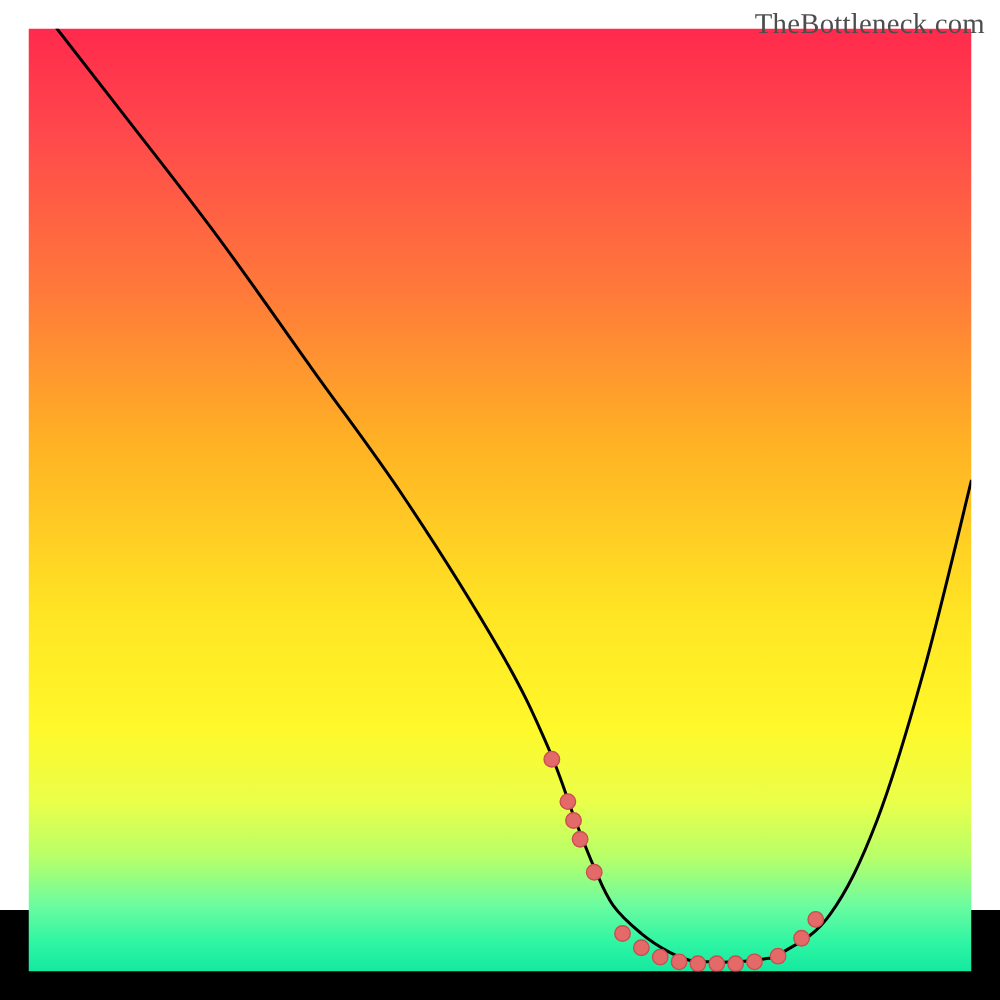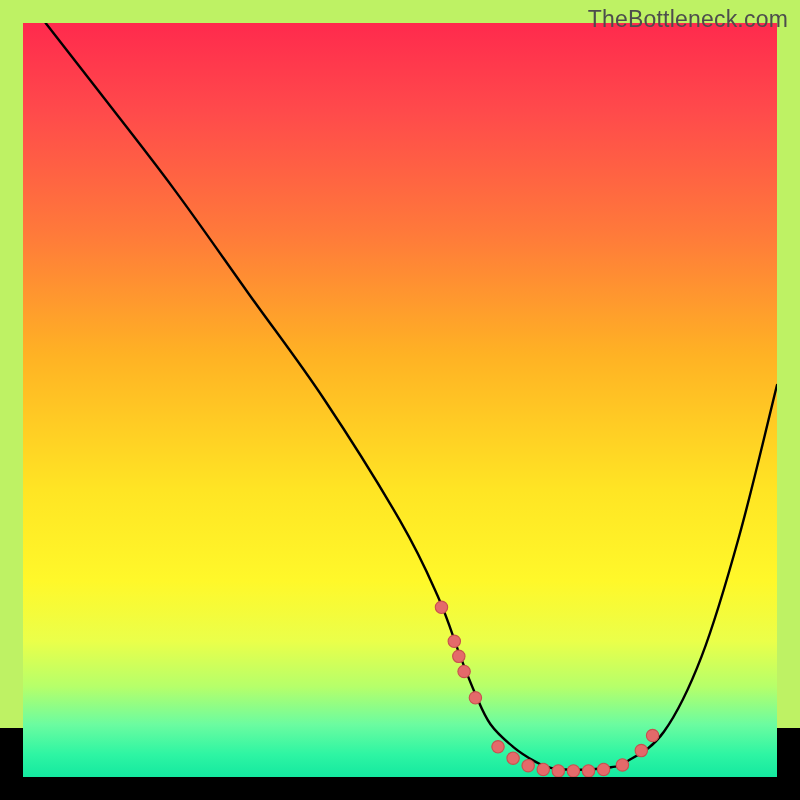--- a/index.html
+++ b/index.html
@@ -8,21 +8,22 @@
     width: 800px;
     height: 800px;
     background: #000000;
     overflow: hidden;
     font-family: Arial, Helvetica, sans-serif;
   }
   .stage {
     position: relative;
     width: 800px;
     height: 728px;
-    background: #bef264;
+    background: #ffffff;
+    font-family: Liberation Serif, serif;
   }
   .watermark {
     position: absolute;
     top: 6px;
     right: 12px;
     color: #4d4d4d;
     font-size: 23px;
     font-weight: 500;
     letter-spacing: 0.2px;
     z-index: 10;

